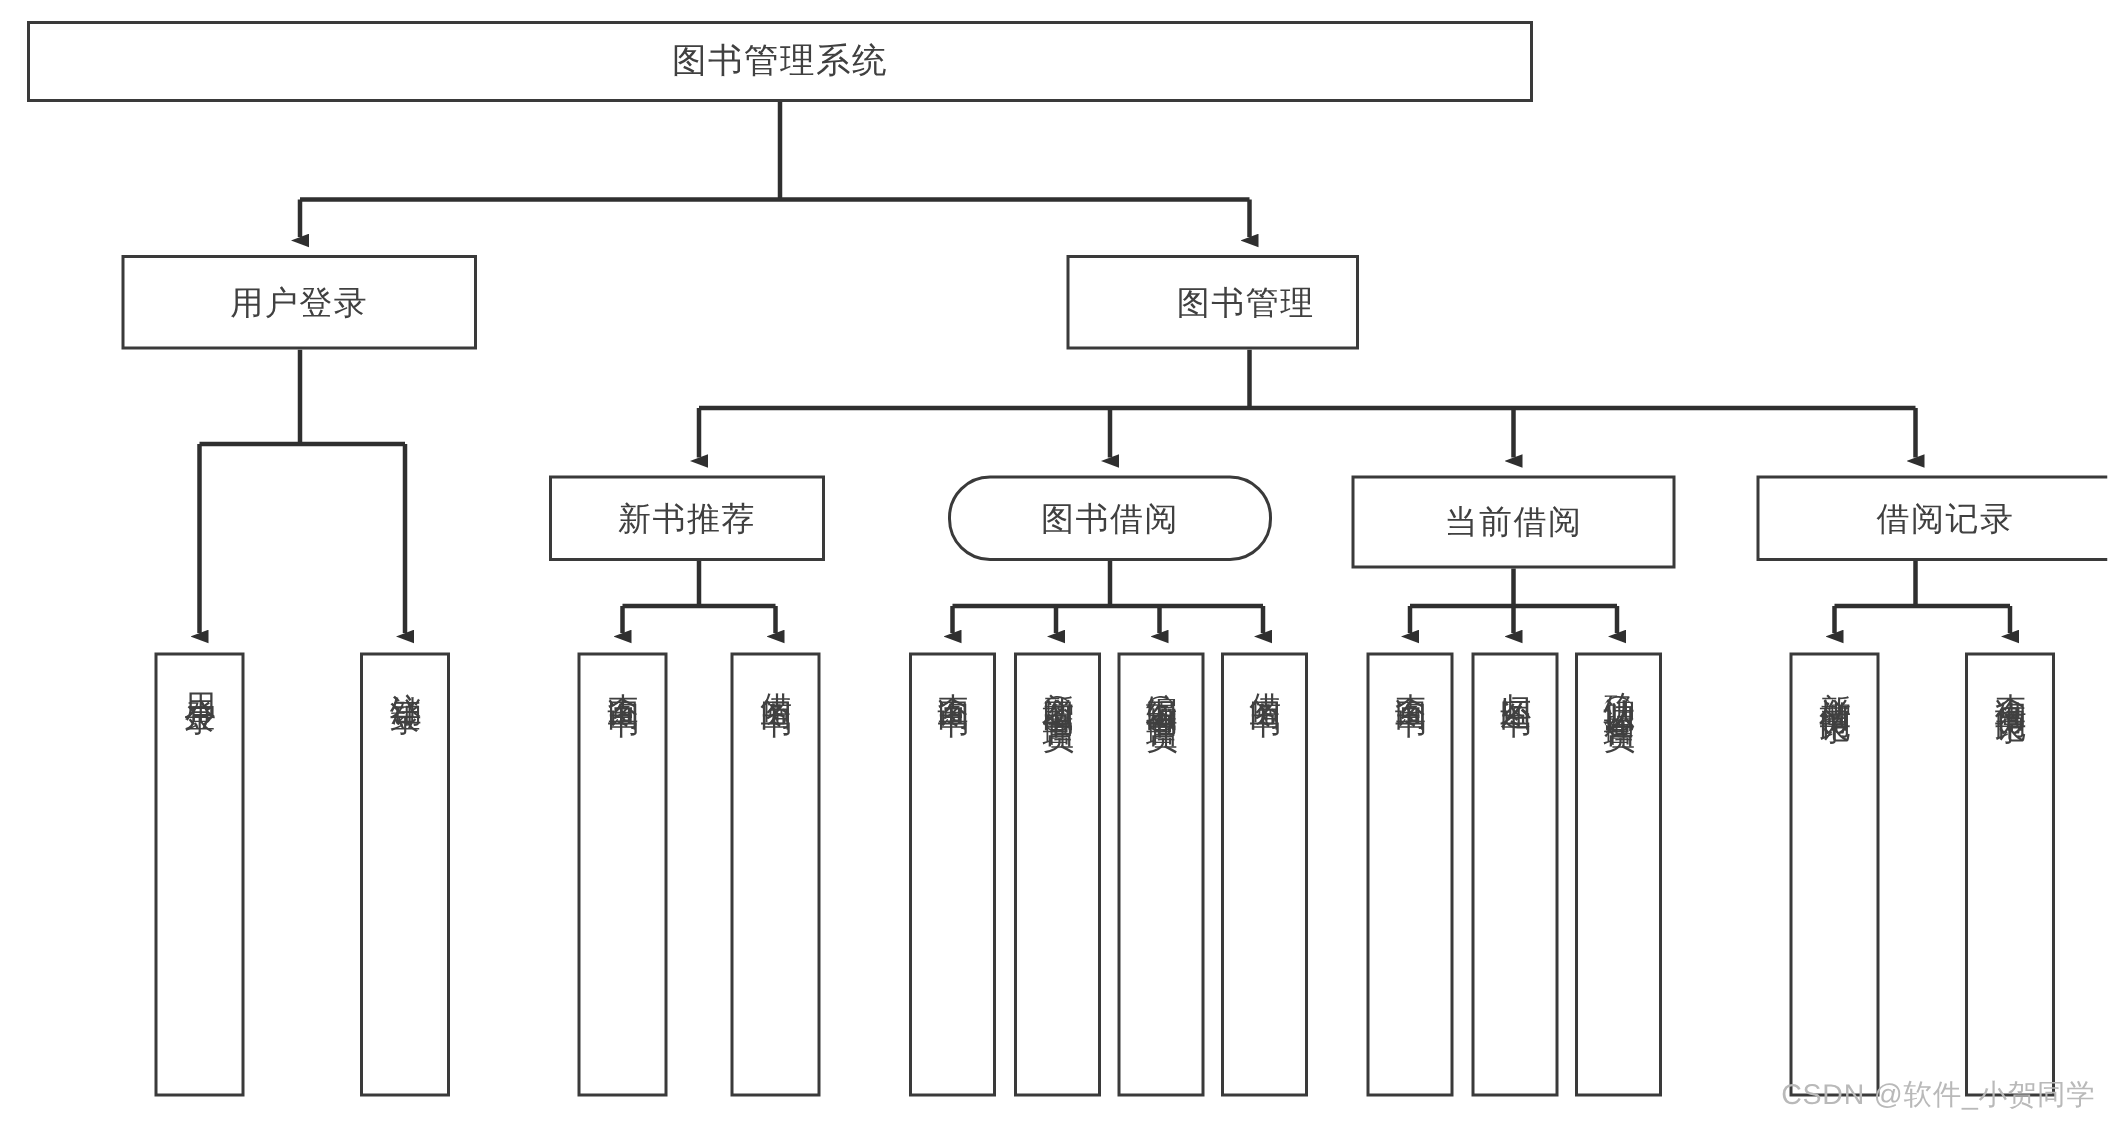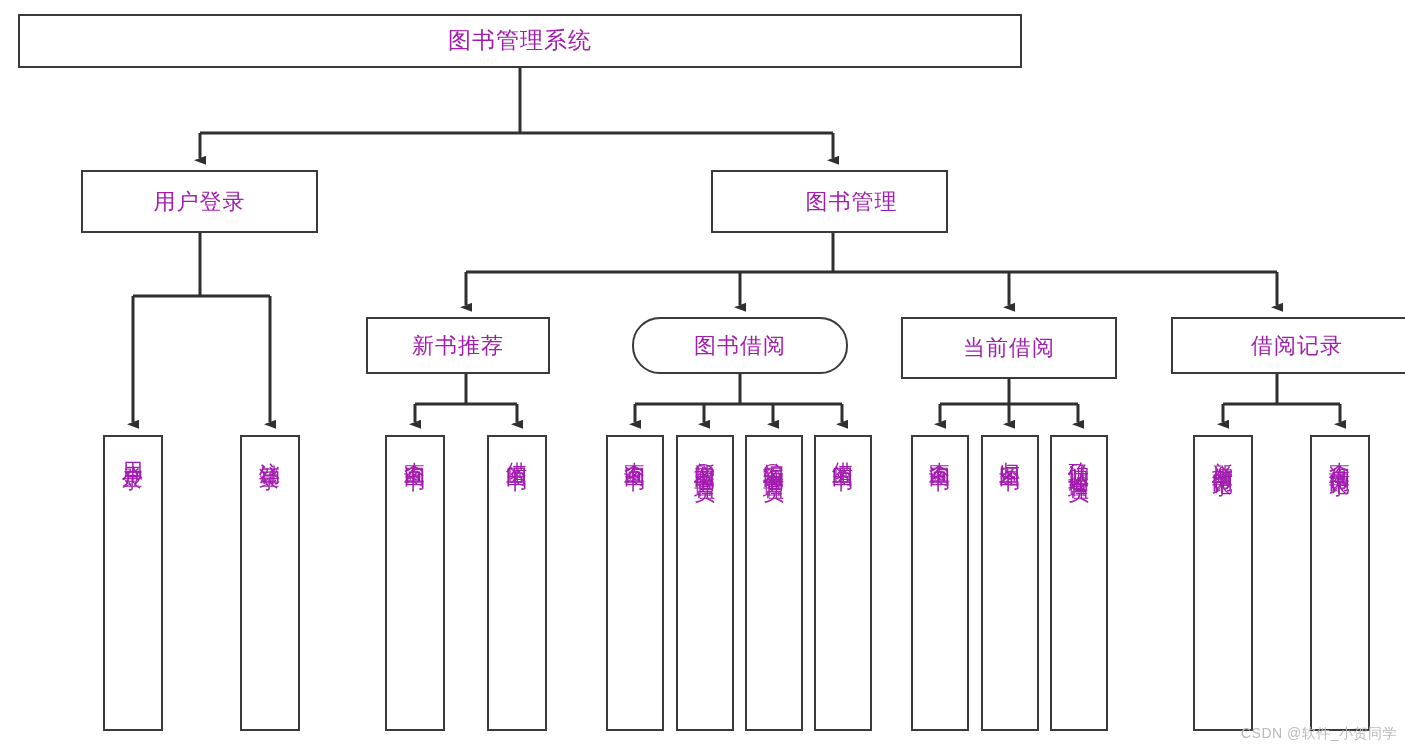--- a/index.html
+++ b/index.html
@@ -27,21 +27,21 @@
     pointer-events: none;
   }
   .node {
     position: absolute;
     box-sizing: border-box;
     background: #ffffff;
     border: 2px solid #3a3a3a;
     display: flex;
     align-items: center;
     justify-content: center;
-    color: #a21caf;
+    color: #404040;
     z-index: 3;
   }
   .node .label {
     display: block;
     text-align: center;
     line-height: 1.18;
   }
   
   .node.horiz .label {
     writing-mode: horizontal-tb;
@@ -61,21 +61,21 @@
     text-orientation: upright;
     font-size: 21px;
     line-height: 1.0;
     letter-spacing: 3px;
     white-space: nowrap;
   }
   .watermark {
     position: absolute;
     right: 8px;
     bottom: 4px;
-    font-size: 14px;
+    font-size: 19px;
     color: #b9b9b9;
     letter-spacing: 0.5px;
     z-index: 6;
     white-space: nowrap;
     font-family: "Liberation Sans", "DejaVu Sans", sans-serif;
   }
 </style>
 </head>
 <body>
 
@@ -132,21 +132,21 @@
   </svg>
 
   <div class="node horiz root" style="left:18px; top:14px; width:1004px; height:54px;">
     <span class="label">图书管理系统</span>
   </div>
 
   <div class="node horiz" style="left:81px; top:170px; width:237px; height:63px;">
     <span class="label">用户登录</span>
   </div>
 
-  <div class="node horiz" style="left:711px; top:170px; width:237px; height:63px;padding-left:44px;">
+  <div class="node horiz" style="left:711px; top:170px; width:195px; height:63px;padding-left:44px;">
     <span class="label">图书管理</span>
   </div>
 
   <div class="node horiz" style="left:366px; top:317px; width:184px; height:57px;">
     <span class="label">新书推荐</span>
   </div>
 
   <div class="node horiz" style="left:632px; top:317px; width:216px; height:57px;border-radius:28px;">
     <span class="label">图书借阅</span>
   </div>

